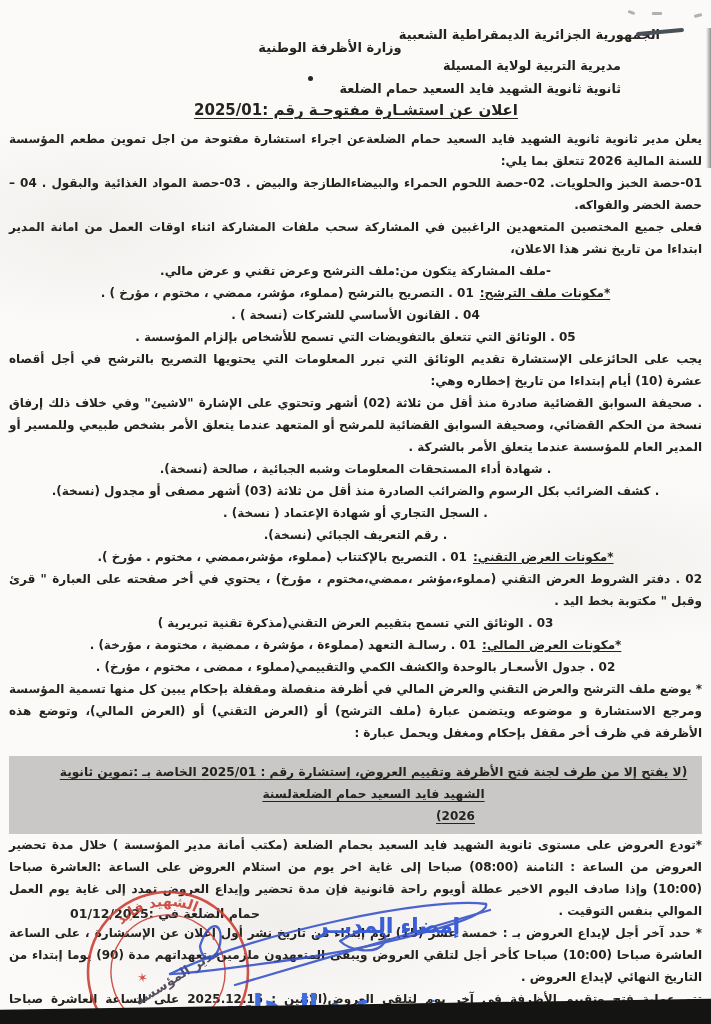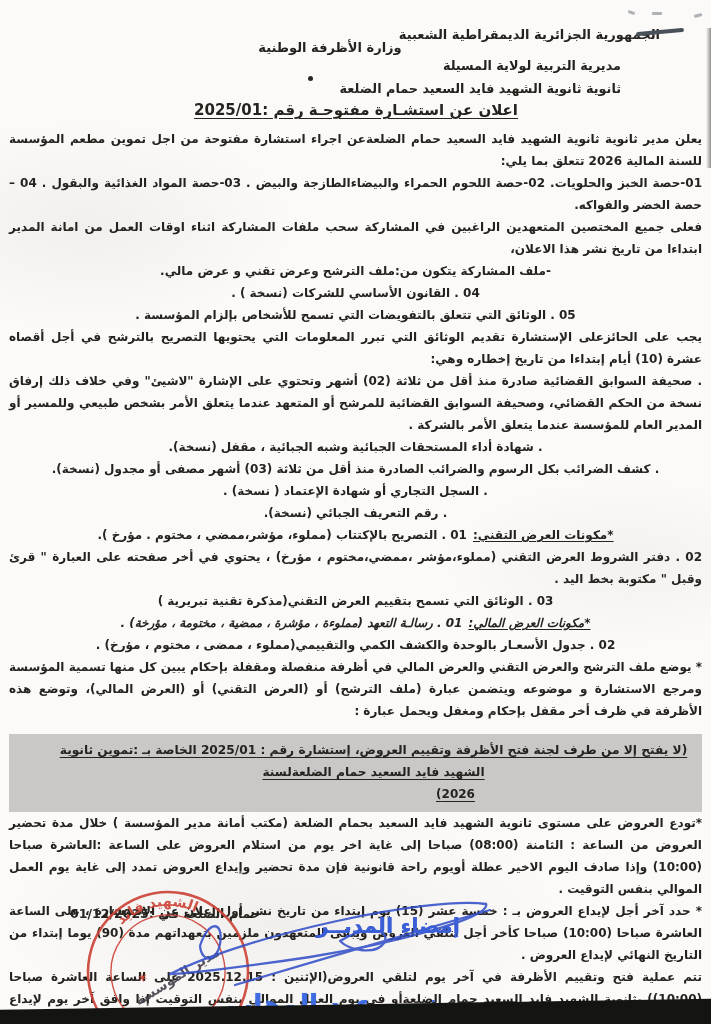--- a/index.html
+++ b/index.html
@@ -21,21 +21,21 @@
   .hdr-directorate{top:58px;right:90px;font-size:12.8px;}
   .hdr-school{top:81px;right:90px;font-size:12.8px;}
   .doc-title{position:absolute;top:101px;right:193px;font-size:15px;font-weight:bold;
     text-decoration:underline;text-underline-offset:3px;white-space:nowrap;}
   
   .content{position:absolute;top:128px;right:9px;left:9px;
     font-size:12px;font-weight:bold;line-height:22px;text-align:justify;}
   .content p{margin:0;}
   .p-center{text-align:center;}
   .u{text-decoration:underline;text-underline-offset:2px;margin-left:6px;}
-  .mt4{margin-top:4px;font-style:italic;} .mt8{margin-top:8px;}
+  .mt4{margin-top:4px;} .mt8{margin-top:8px;}
   .sealed-box{background:#c9c8c6;padding:5px 4px 7px 4px;margin-top:12px;}
   .sealed-box .l1{text-align:center;text-decoration:underline;text-underline-offset:3px;font-size:12.2px;margin-left:36px;}
   .sealed-box .l2{text-align:center;padding-left:200px;text-decoration:underline;text-underline-offset:3px;}
   
   .date-line{position:absolute;left:28px;top:906px;width:232px;font-size:12.5px;font-weight:bold;z-index:10;}
   .stamp{position:absolute;left:82px;top:886px;z-index:20;opacity:.92;transform:rotate(-10deg);}
   .sig-swoosh{position:absolute;left:138px;top:888px;z-index:30;}
   .sig-title{position:absolute;right:251px;top:914px;font-size:21px;font-weight:bold;color:#3a5ed6;
     z-index:35;white-space:nowrap;text-shadow:0 0 .6px #3a5ed6;}
   .sig-name{position:absolute;right:244px;top:989px;font-size:27px;font-weight:bold;color:#3f6ce0;
@@ -65,26 +65,27 @@
   <div class="hdr-line hdr-directorate">مديرية التربية لولاية المسيلة</div>
   <div class="hdr-line hdr-school">ثانوية ثانوية الشهيد فايد السعيد حمام الضلعة</div>
   <div class="doc-title">اعلان عن استشـارة مفتوحـة رقم :2025/01</div>
 
   <div class="content">
     <p>يعلن مدير ثانوية ثانوية الشهيد فايد السعيد حمام الضلعةعن اجراء استشارة مفتوحة من اجل تموين مطعم المؤسسة للسنة المالية 2026 تتعلق بما يلي:</p>
     <p>01-حصة الخبز والحلويات.  02-حصة اللحوم الحمراء والبيضاءالطازجة والبيض .  03-حصة المواد الغذائية والبقول . 04 –حصة الخضر والفواكه.</p>
     <p>فعلى جميع المختصين المتعهدين الراغبين في المشاركة سحب ملفات المشاركة اثناء اوقات العمل من امانة المدير ابتداءا من تاريخ نشر هذا الاعلان،</p>
     <p class="p-center">-ملف المشاركة يتكون من:ملف الترشح وعرض تقني و عرض مالي.</p>
 
+    <p class="p-center"><span class="u">*مكونات ملف الترشح:</span><span>01 .  التصريح بالترشح (مملوء، مؤشر، ممضي ، مختوم ، مؤرخ ) .</span></p>
     <p class="p-center">04 . القانون الأساسي للشركات (نسخة ) .</p>
     <p class="p-center">05 . الوثائق التي تتعلق بالتفويضات التي تسمح للأشخاص بإلزام المؤسسة .</p>
 
     <p>يجب على الحائزعلى الإستشارة تقديم الوثائق التي تبرر المعلومات التي يحتويها التصريح بالترشح في أجل أقصاه عشرة (10) أيام إبتداءا من تاريخ إخطاره وهي:</p>
     <p>. صحيفة السوابق القضائية صادرة منذ أقل من ثلاثة (02) أشهر وتحتوي على الإشارة "لاشيئ" وفي خلاف ذلك إرفاق نسخة من الحكم القضائي، وصحيفة السوابق القضائية للمرشح أو المتعهد عندما يتعلق الأمر بشخص طبيعي وللمسير أو المدير العام للمؤسسة عندما يتعلق الأمر بالشركة .</p>
-    <p class="p-center">. شهادة  أداء المستحقات الجبائية وشبه الجبائية ، مقفل (نسخة).</p>
+    <p class="p-center">. شهادة  أداء المستحقات المعلومات وشبه الجبائية ، صالحة (نسخة).</p>
     <p class="p-center">. كشف الضرائب بكل الرسوم والضرائب الصادرة  منذ أقل من ثلاثة (03) أشهر مصفى أو مجدول (نسخة).</p>
     <p class="p-center">. السجل التجاري أو شهادة الإعتماد ( نسخة) .</p>
     <p class="p-center">. رقم التعريف الجبائي (نسخة).</p>
 
     <p class="p-center"><span class="u">*مكونات العرض التقني:</span><span>01 . التصريح بالإكتتاب  (مملوء، مؤشر،ممضي ، مختوم . مؤرخ ).</span></p>
     <p>02 . دفتر الشروط  العرض التقني (مملوء،مؤشر ،ممضي،مختوم ، مؤرخ) ، يحتوي في أخر صفحته على العبارة " قرئ وقبل " مكتوبة بخط اليد .</p>
     <p class="p-center">03 . الوثائق التي تسمح بتقييم العرض التقني(مذكرة تقنية تبريرية )</p>
 
     <p class="p-center mt4"><span class="u">*مكونات العرض المالي:</span><span>01 . رسالـة التعهد (مملوءة ، مؤشرة ، ممضية ، مختومة ، مؤرخة) .</span></p>
     <p class="p-center">02 .  جدول الأسعـار بالوحدة والكشف الكمي والتقييمي(مملوء ، ممضى ، مختوم ، مؤرخ) .</p>

